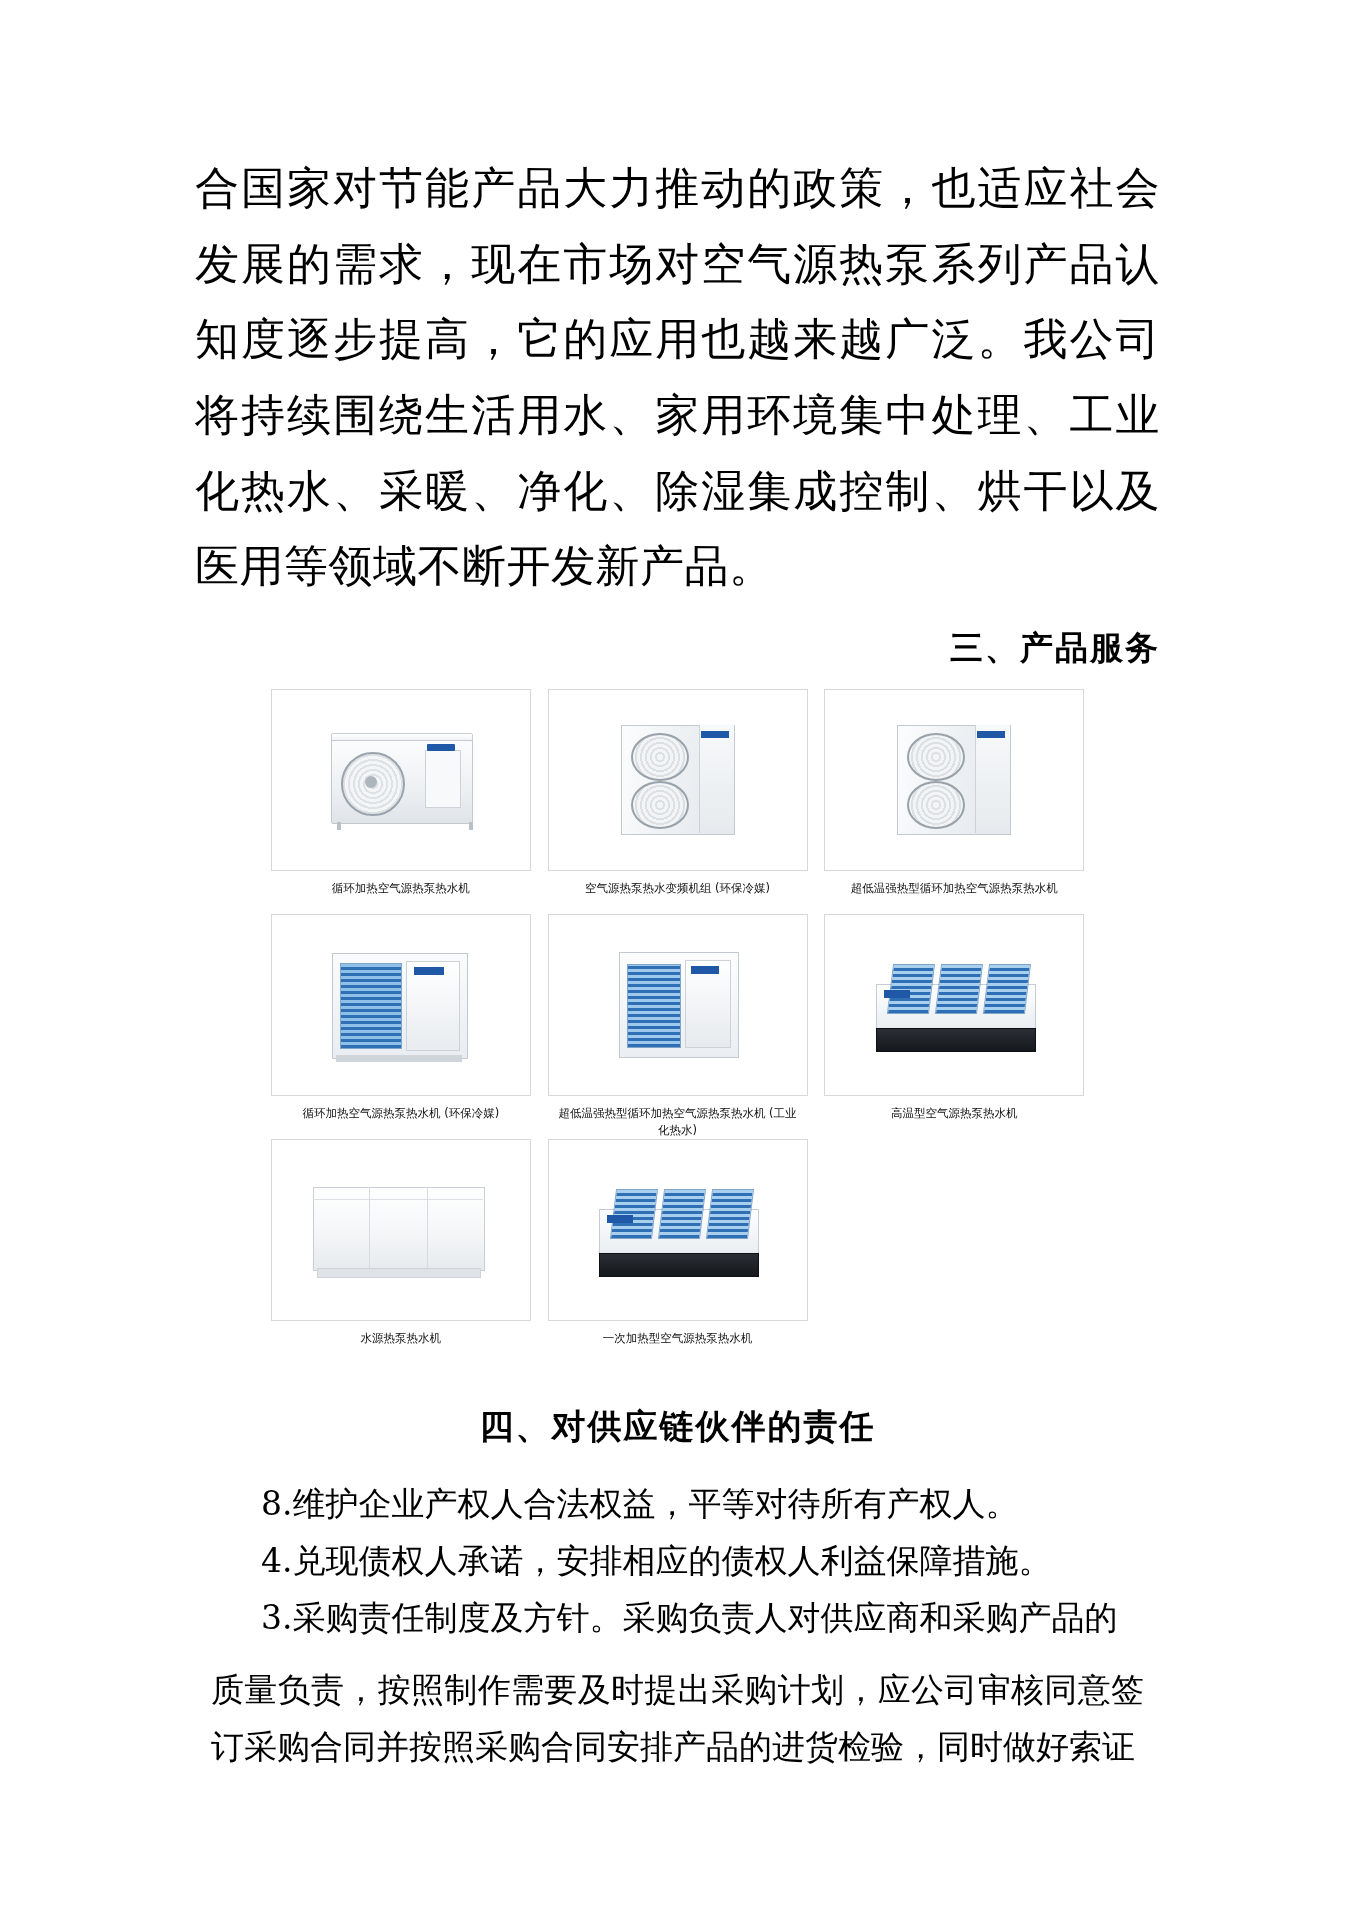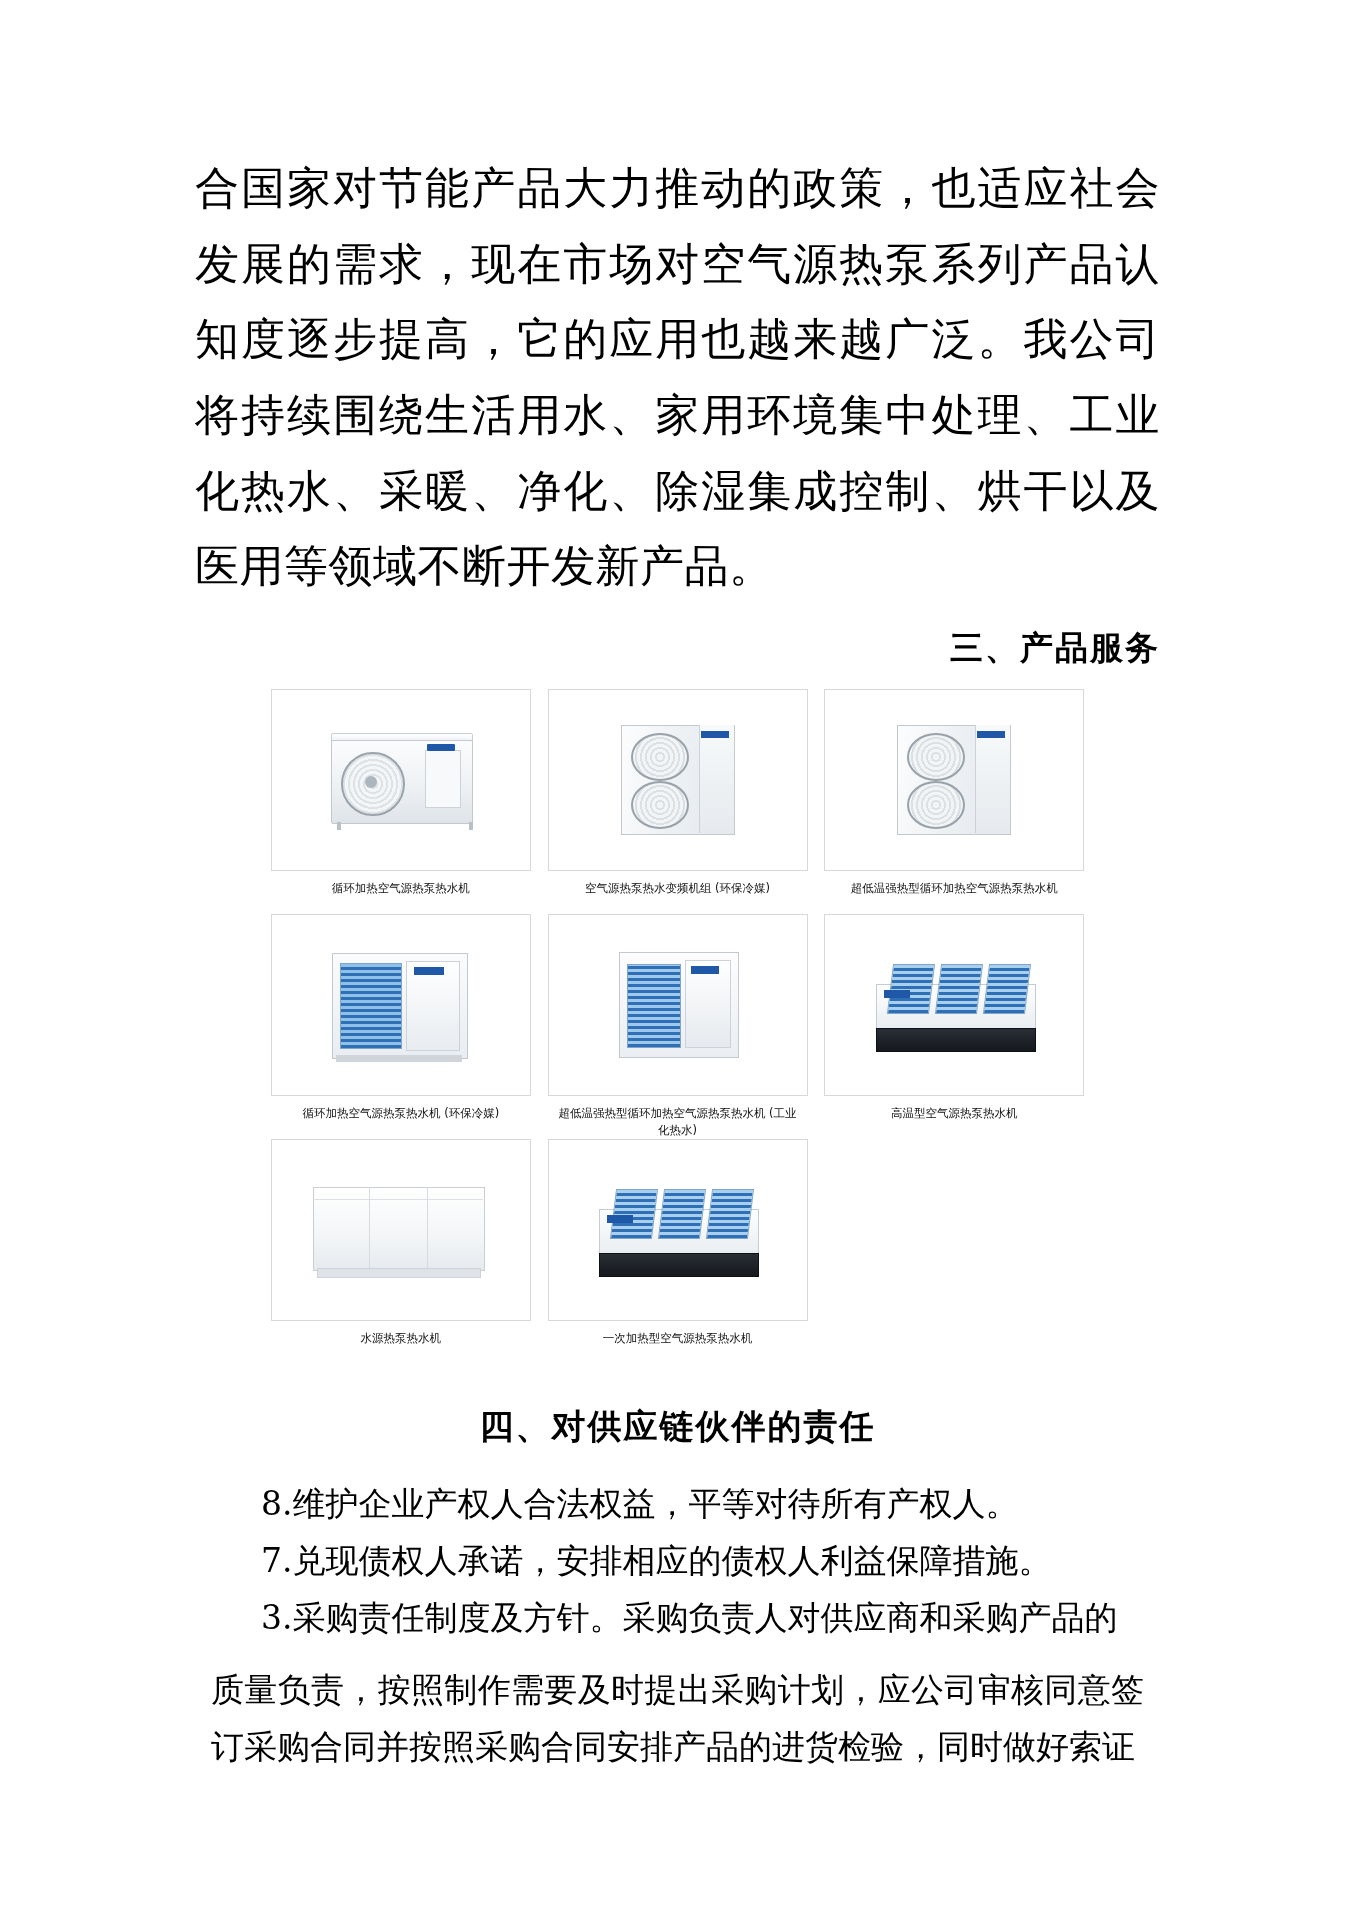--- a/index.html
+++ b/index.html
@@ -396,18 +396,18 @@
         </div>
 
         <div class="cell"></div>
       </div>
 
     </div>
 
     <h2 class="section-heading-2">四、对供应链伙伴的责任</h2>
 
     <p class="list-p">8.维护企业产权人合法权益，平等对待所有产权人。</p>
-    <p class="list-p">7.兑现债权人承诺，安排相应的债权人利益保障措施。</p>
+    <p class="list-p">4.兑现债权人承诺，安排相应的债权人利益保障措施。</p>
     <p class="list-p">3.采购责任制度及方针。采购负责人对供应商和采购产品的</p>
     <p class="flow-p">质量负责，按照制作需要及时提出采购计划，应公司审核同意签订采购合同并按照采购合同安排产品的进货检验，同时做好索证</p>
 
   </div>
 </div>
 
 </body></html>

